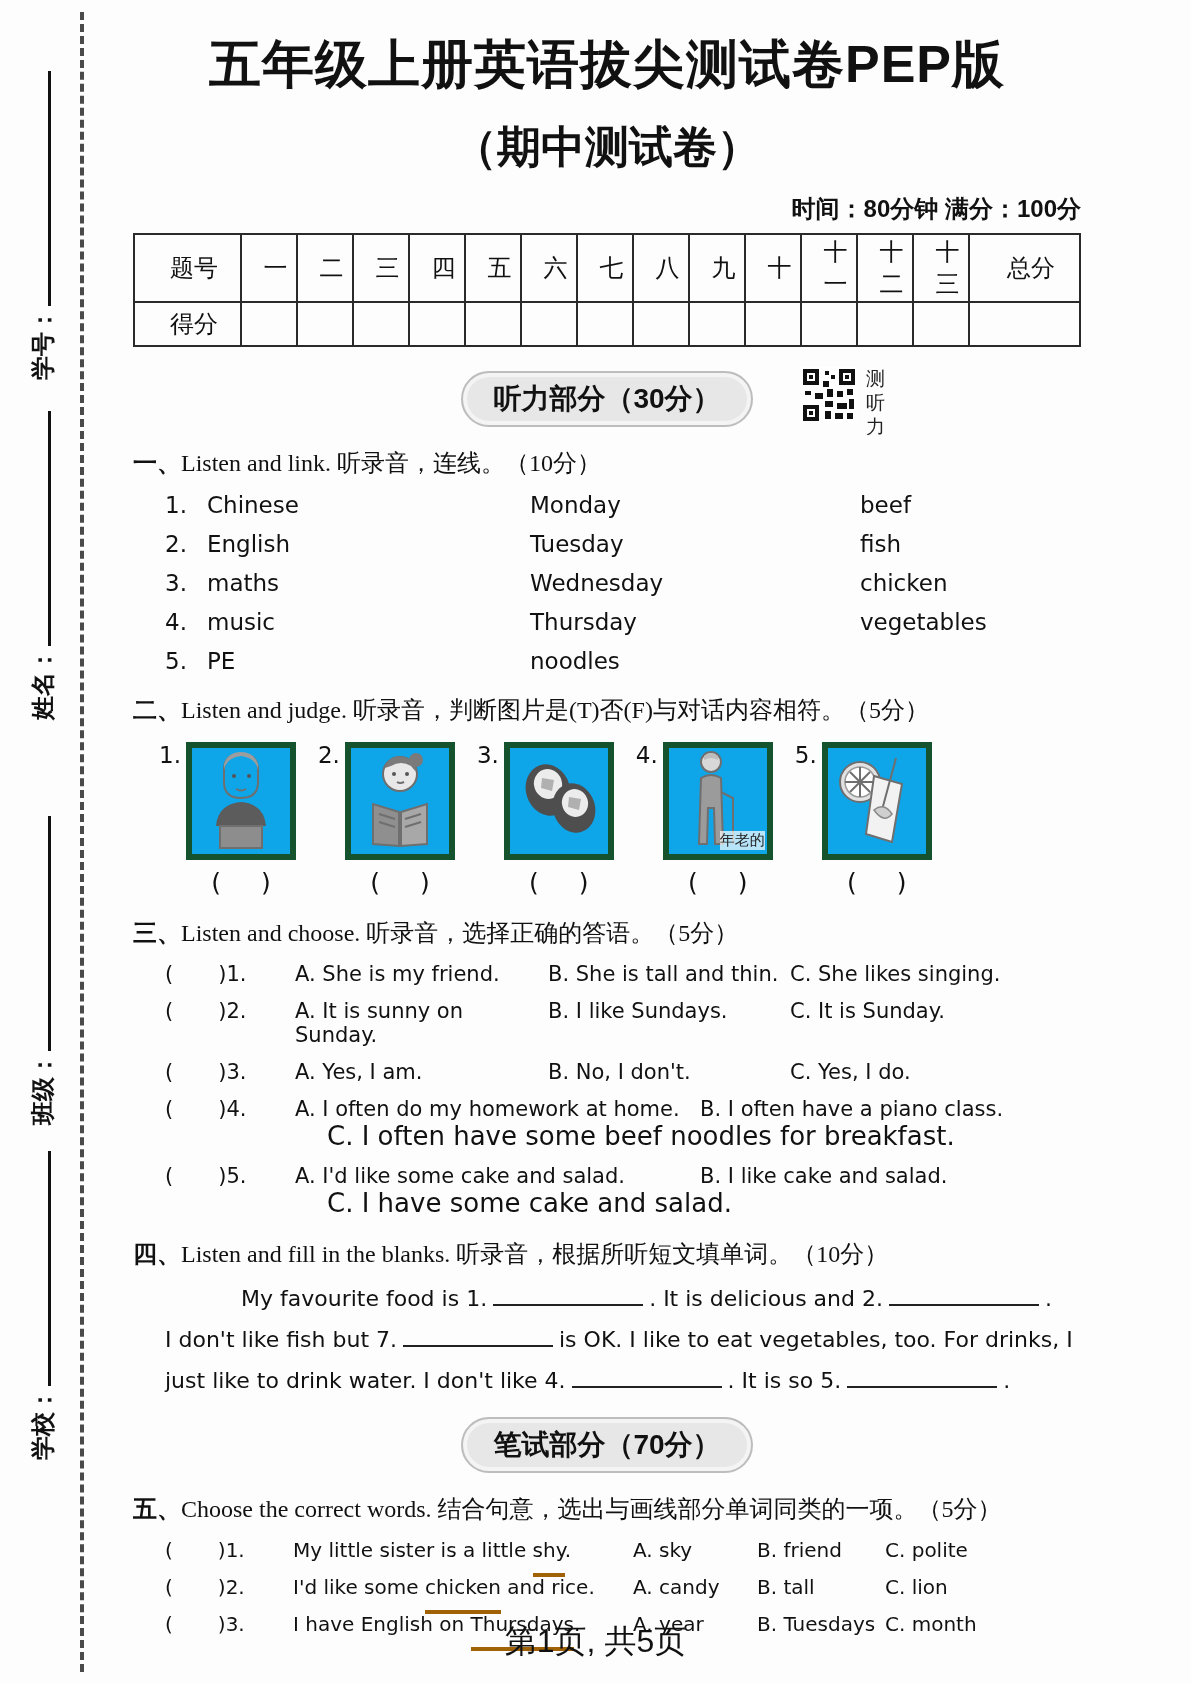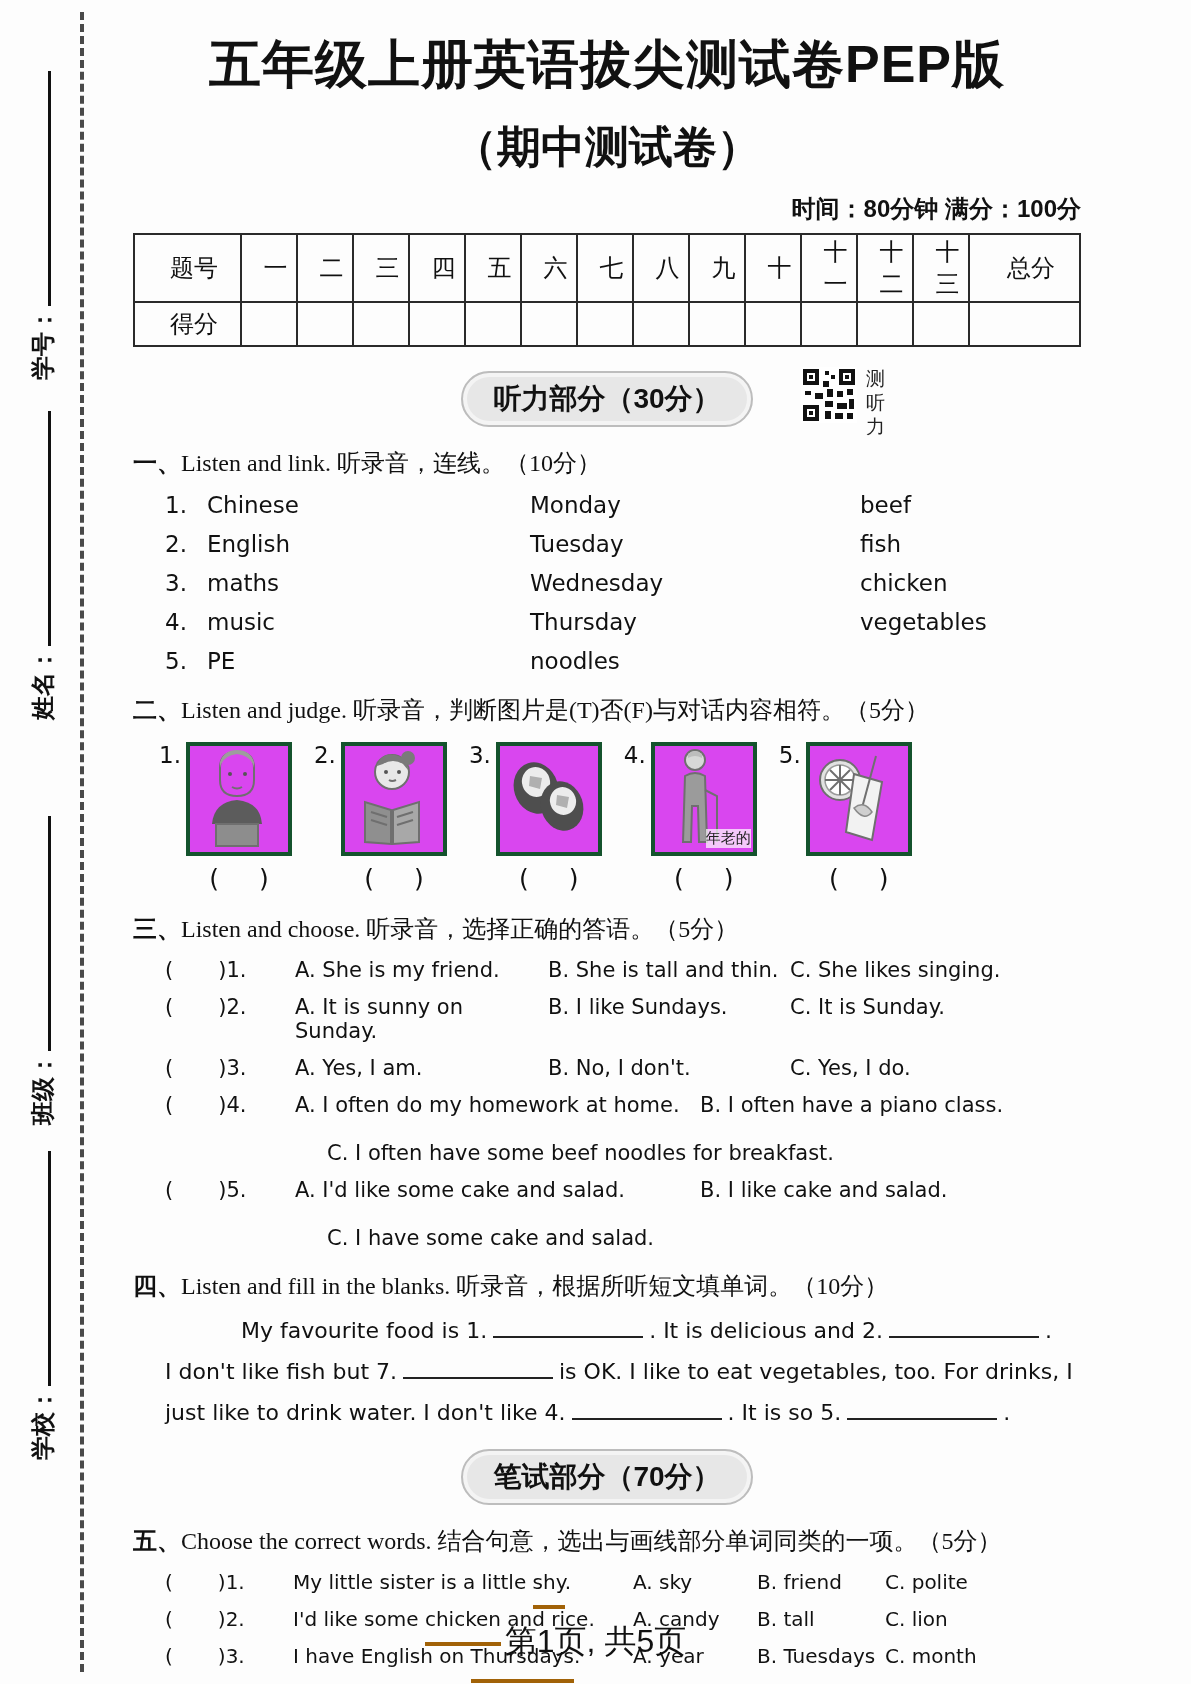--- a/index.html
+++ b/index.html
@@ -43,32 +43,32 @@
   .sec-num { font-weight:bold; }
   .sec-zh { }
   
   .p1-row { display:grid; grid-template-columns:42px 323px 330px 1fr;
     margin:13px 0 0 32px; font-family:"DejaVu Sans", sans-serif; font-size:23px; }
   
   .p2-row { display:flex; margin:16px 0 0 26px; gap:22px; }
   .p2-item { display:flex; align-items:flex-start; }
   .p2-num { font-family:"DejaVu Sans", sans-serif; font-size:23px; margin-right:5px; }
   .pic-col { display:flex; flex-direction:column; align-items:center; }
-  .pic-box { width:98px; height:106px; border:4px solid #14532d; background:#d946ef;
-    position:relative; }
+  .pic-box { width:98px; height:106px; border:6px solid #14532d; background:#0ea5e9;
+    position:relative;text-align:center; }
   .pic-caption { position:absolute; right:2px; bottom:4px; font-size:15px;
     color:#222; background:rgba(255,255,255,.7); }
   .bracket { font-family:"DejaVu Sans", sans-serif; font-size:25px; margin-top:8px; }
   .gap40 { display:inline-block; width:40px; }
   .gap45 { display:inline-block; width:45px; }
   
   .q3 { display:grid; grid-template-columns:130px 253px 242px 1fr;
     margin:13px 0 0 32px; font-family:"DejaVu Sans", sans-serif; font-size:21px; }
   .q3.wide { grid-template-columns:130px 405px 1fr; }
-  .q3-cont { margin:24px 0 0 194px; font-family:"DejaVu Sans", sans-serif; font-size:21px; }
+  .q3-cont { margin:0 0 0 194px; font-family:"DejaVu Sans", sans-serif; font-size:26px; }
   
   .p4-line { margin:14px 0 0 32px; font-family:"DejaVu Sans", sans-serif;
     font-size:22px; }
   .p4-line.first { margin-left:108px; }
   .blank { display:inline-block; width:150px; border-bottom:2px solid #222;
     height:20px; margin:0 6px; vertical-align:baseline; }
   
   .q5 { display:grid; grid-template-columns:128px 340px 124px 128px 1fr;
     margin:13px 0 0 32px; font-family:"DejaVu Sans", sans-serif; font-size:20px; }
   .u { border-bottom:4px solid #a16207; padding-bottom:11px; }

